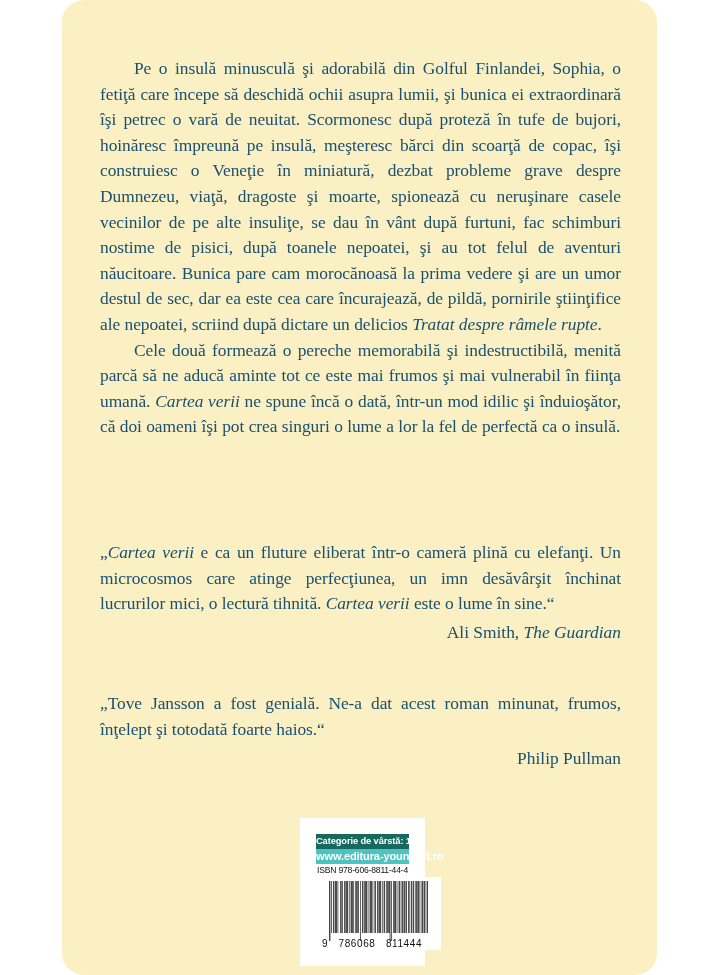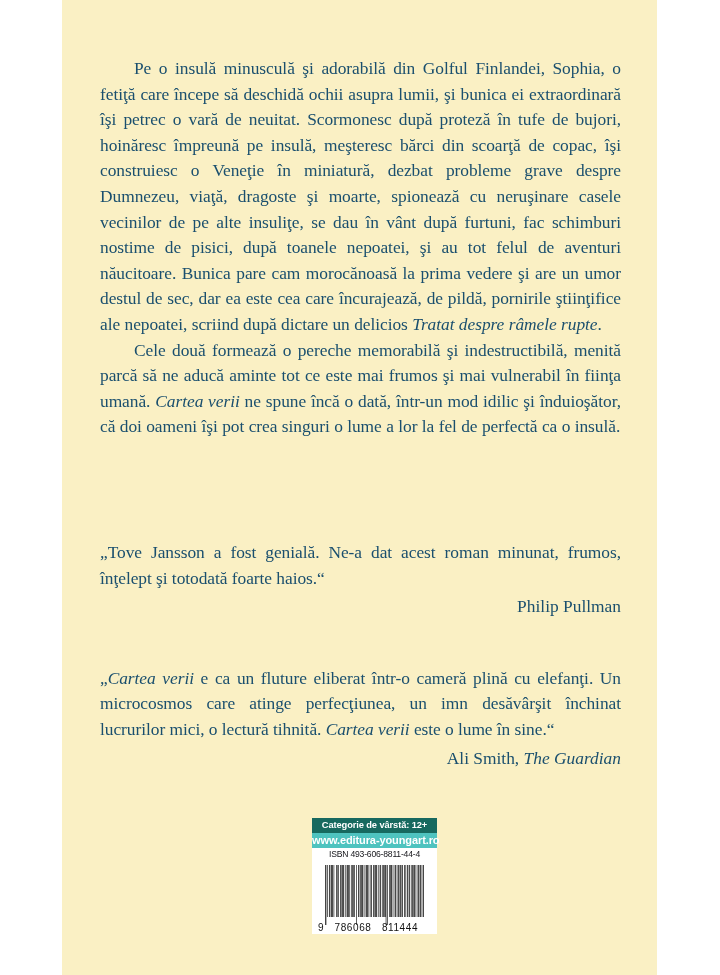--- a/index.html
+++ b/index.html
@@ -15,20 +15,21 @@
   }
 
   
   #cover-page {
     position: absolute;
     left: 62px;
     top: 0px;
     width: 595px;
     height: 975px;
     background: #faf0c4;
+    border-radius: 22px;
   }
 
   
   #text-column {
     position: absolute;
     left: 38px;
     top: 56px;
     width: 521px;
   }
 
@@ -77,25 +78,25 @@
     margin: 3px 0 0 0;
     color: #1a4f6e;
     font-size: 17.4px;
     line-height: 25.6px;
     text-align: right;
   }
 
   
   #barcode-card {
     position: absolute;
-    left: 250px;
+    left: 238px;
     top: 818px;
     width: 125px;
     background: #ffffff;
-    padding: 0;
+    padding: 16px;
     box-sizing: border-box;
   }
 
   .age-bar {
     background: #17695f;
     color: #ffffff;
     font-family: "Liberation Sans", sans-serif;
     font-weight: bold;
     font-size: 9.3px;
     line-height: 15px;
@@ -146,35 +147,35 @@
 <div id="cover-page">
 
   <div id="text-column">
     <p class="body-paragraph">Pe o insulă minusculă şi adorabilă din Golful Finlandei, Sophia, o fetiţă care începe să deschidă ochii asupra lumii, şi bunica ei extraordinară îşi petrec o vară de neuitat. Scormonesc după proteză în tufe de bujori, hoinăresc împreună pe insulă, meşteresc bărci din scoarţă de copac, îşi construiesc o Veneţie în miniatură, dezbat probleme grave despre Dumnezeu, viaţă, dragoste şi moarte, spionează cu neruşinare casele vecinilor de pe alte insuliţe, se dau în vânt după furtuni, fac schimburi nostime de pisici, după toanele nepoatei, şi au tot felul de aventuri năucitoare. Bunica pare cam morocănoasă la prima vedere şi are un umor destul de sec, dar ea este cea care încurajează, de pildă, pornirile ştiinţifice ale nepoatei, scriind după dictare un delicios <em>Tratat despre râmele rupte</em>.</p>
     <p class="body-paragraph">Cele două formează o pereche memorabilă şi indestructibilă, menită parcă să ne aducă aminte tot ce este mai frumos şi mai vulnerabil în fiinţa umană. <em>Cartea verii</em> ne spune încă o dată, într-un mod idilic şi înduioşător, că doi oameni îşi pot crea singuri o lume a lor  la fel de perfectă ca o insulă.</p>
   </div>
 
   <div id="quotes-block">
 
     <blockquote class="quote-item">
+      <p class="quote-text">„<em>Cartea verii</em> e ca un fluture eliberat într-o cameră plină cu elefanţi. Un microcosmos care atinge perfecţiunea, un imn desăvârşit închinat lucrurilor mici, o lectură tihnită. <em>Cartea verii</em> este o lume în sine.“</p>
+      <p class="quote-attrib">Ali Smith, <em>The Guardian</em></p>
+    </blockquote>
+
+    <blockquote class="quote-item">
       <p class="quote-text">„Tove Jansson a fost genială. Ne-a dat acest roman minunat, frumos, înţelept şi totodată foarte haios.“</p>
       <p class="quote-attrib">Philip Pullman</p>
     </blockquote>
 
-    <blockquote class="quote-item">
-      <p class="quote-text">„<em>Cartea verii</em> e ca un fluture eliberat într-o cameră plină cu elefanţi. Un microcosmos care atinge perfecţiunea, un imn desăvârşit închinat lucrurilor mici, o lectură tihnită. <em>Cartea verii</em> este o lume în sine.“</p>
-      <p class="quote-attrib">Ali Smith, <em>The Guardian</em></p>
-    </blockquote>
-
   </div>
 
   <div id="barcode-card">
     <div class="age-bar">Categorie de vârstă: 12+</div>
     <div class="site-bar">www.editura-youngart.ro</div>
-    <div class="isbn-line">ISBN 493-606-8811-44-4</div>
+    <div class="isbn-line">ISBN 978-606-8811-44-4</div>
     <svg id="barcode-graphic" width="125" height="73" viewBox="0 0 125 73" xmlns="http://www.w3.org/2000/svg">
       <rect x="0" y="0" width="125" height="73" fill="#ffffff"></rect>
       <g id="barcode-bars">
           <rect x="13.00" y="4" width="0.66" height="60" fill="#111111"></rect>
           <rect x="13.66" y="4" width="0.66" height="60" fill="#111111"></rect>
           <rect x="14.98" y="4" width="0.66" height="52" fill="#111111"></rect>
           <rect x="16.96" y="4" width="0.66" height="52" fill="#111111"></rect>
           <rect x="17.62" y="4" width="0.66" height="52" fill="#111111"></rect>
           <rect x="18.94" y="4" width="0.66" height="52" fill="#111111"></rect>
           <rect x="19.60" y="4" width="0.66" height="52" fill="#111111"></rect>

